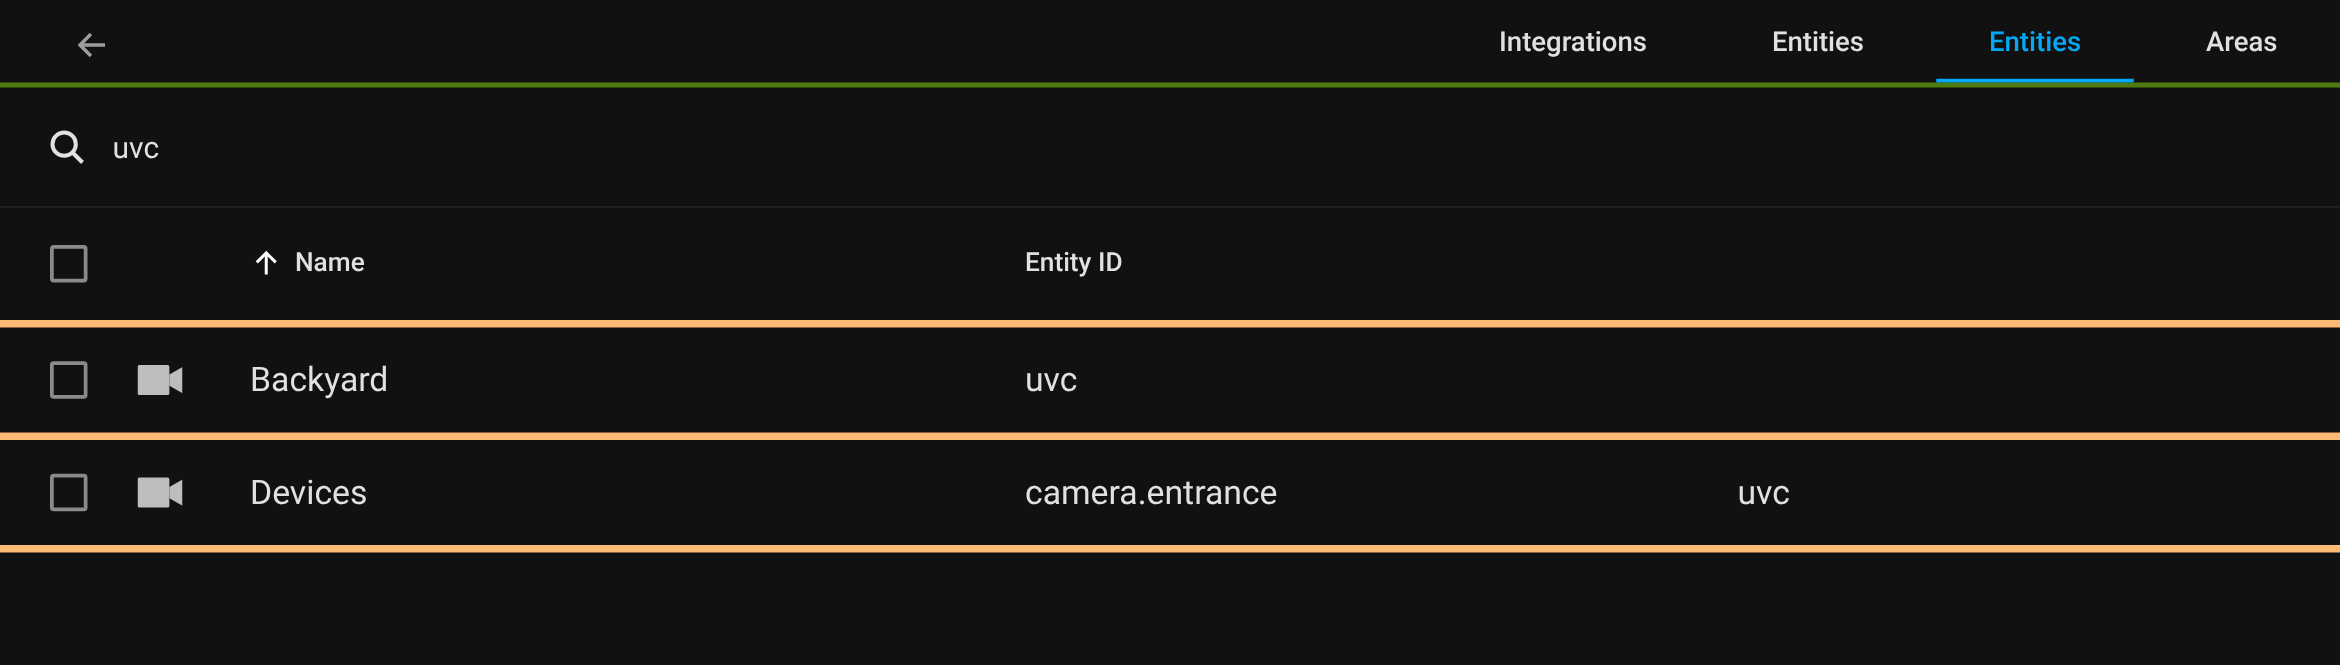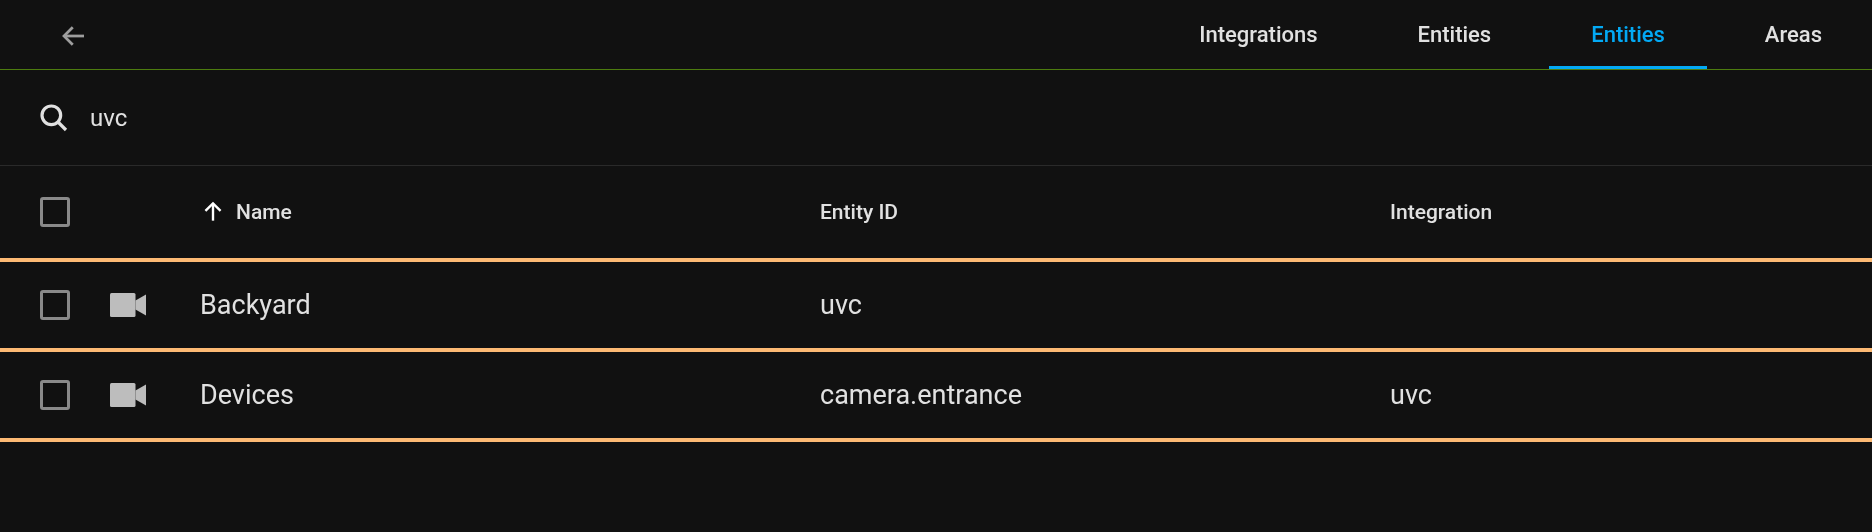--- a/index.html
+++ b/index.html
@@ -11,21 +11,21 @@
     font-family: Roboto, "Segoe UI", Arial, sans-serif;
     font-size: 20px;
     overflow: hidden;
   }
 
   
   .topbar {
     display: flex;
     align-items: flex-start;
     height: 70px;
-    border-bottom: 1px solid #4d7c0f;
+    border-bottom: 4px solid #4d7c0f;
   }
   .back-btn {
     width: 48px; height: 48px;
     margin: 12px 0 0 50px;
     display: flex; align-items: center; justify-content: center;
     color: #9e9e9e;
     cursor: pointer;
   }
   .tabs {
     margin-left: auto;
@@ -75,21 +75,21 @@
     font-family: inherit;
   }
 
   
   .table { width: 100%; }
   .row {
     display: grid;
     grid-template-columns: 110px 90px 620px 570px 1fr;
     align-items: center;
     height: 90px;
-    border-bottom: 4px solid #fdba74;
+    border-bottom: 6px solid #fdba74;
     padding: 0 0 0 0;
   }
   .row.header {
     height: 96px;
     font-weight: 500;
     color: #ffffff;
   }
   .row.header .name-hdr {
     display: flex;
     align-items: center;
@@ -158,21 +158,20 @@
     <div class="cell name-hdr">
       <span class="sort-arrow">
         <svg width="26" height="26" viewBox="0 0 24 24" fill="none" stroke="currentColor" stroke-width="2.2">
           <line x1="12" y1="20" x2="12" y2="4"></line>
           <polyline points="5 11 12 4 19 11"></polyline>
         </svg>
       </span>
       <span>Name</span>
     </div>
     <div class="cell">Entity ID</div>
-    <div class="cell">Integration</div>
   </div>
 
   <div class="row">
     <div class="chk-cell">
       <div class="checkbox"></div>
     </div>
     <div class="type-icon-cell">
       <span>
         <svg width="36" height="28" viewBox="0 0 24 18" fill="currentColor">
           <rect x="0" y="1" width="17" height="16" rx="1"></rect>

